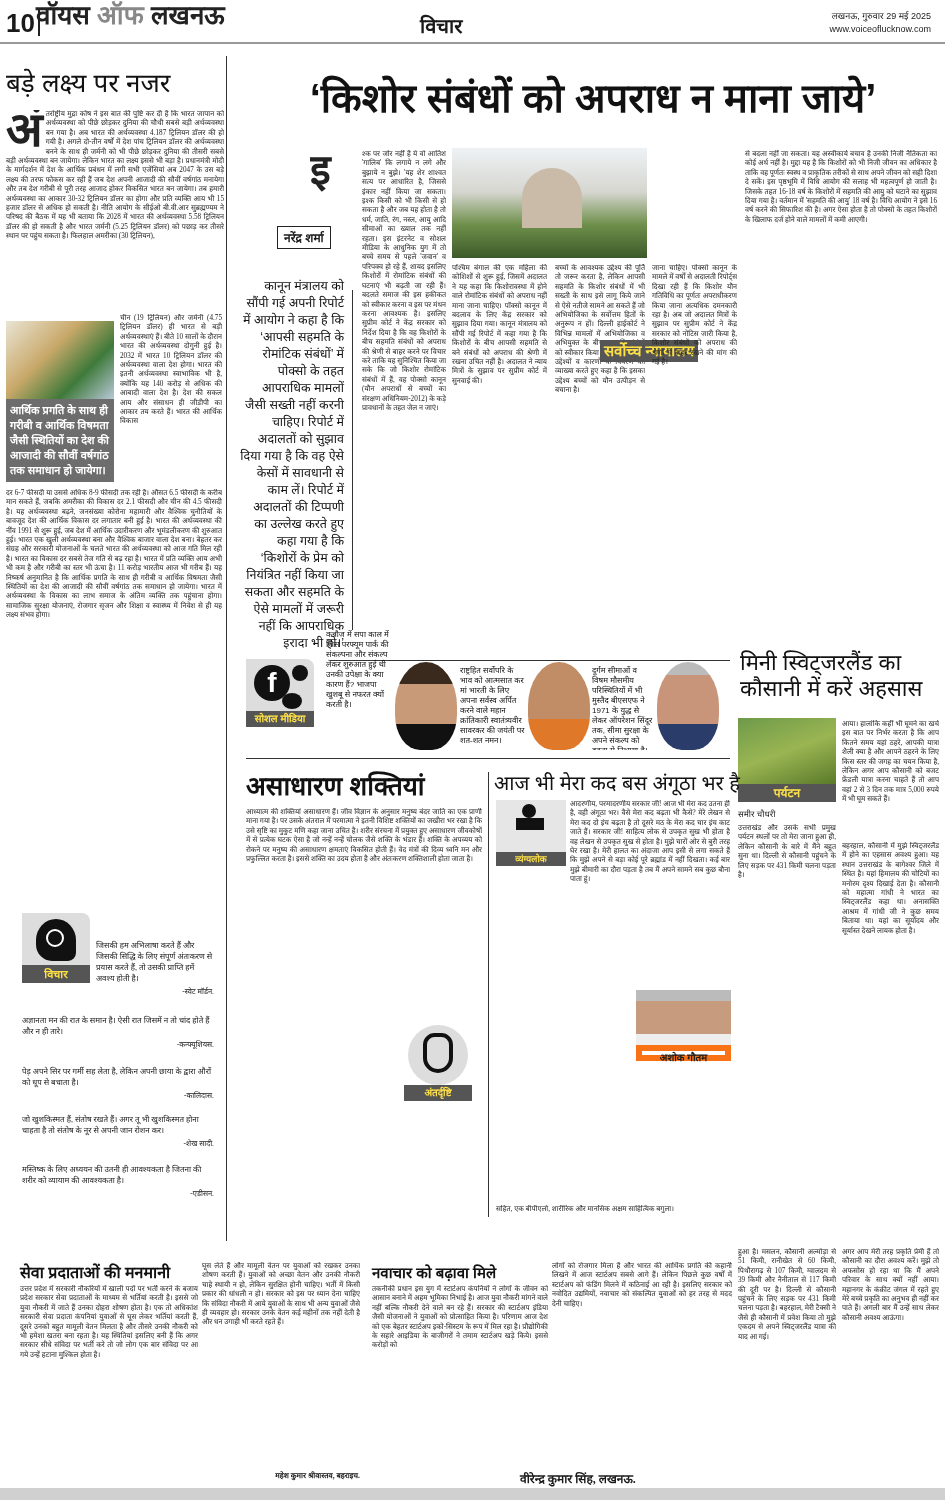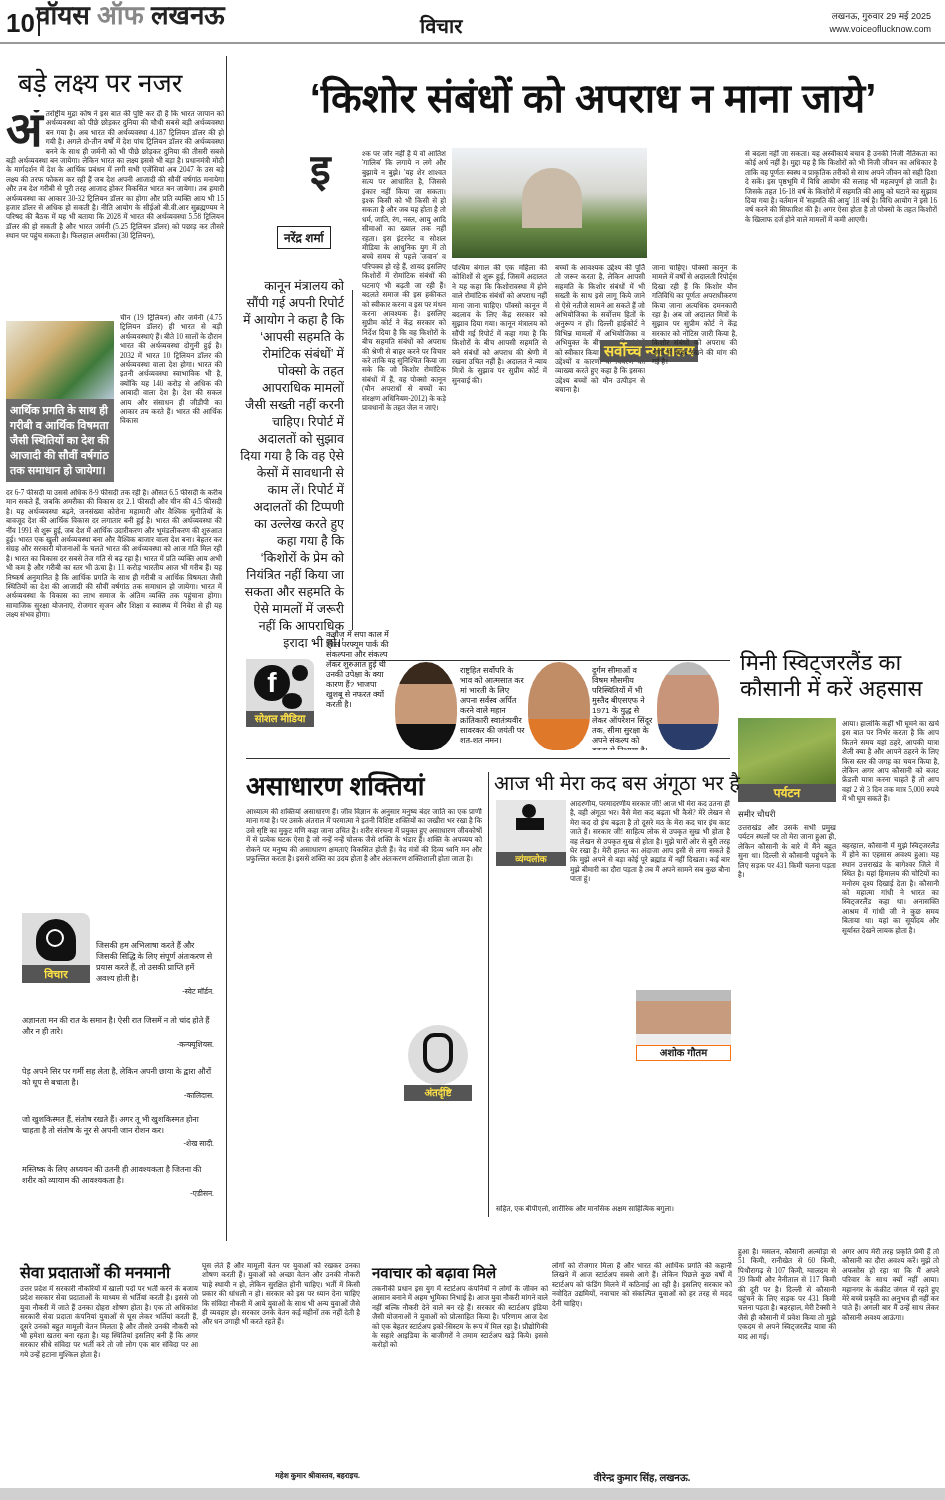--- a/index.html
+++ b/index.html
@@ -39,21 +39,21 @@
   <div class="abs section">विचार</div>
   <div class="abs date">
     <div>लखनऊ, गुरुवार 29 मई 2025</div>
     <div>www.voiceoflucknow.com</div>
   </div>
 </div>
 
 <div class="abs vline" style="left:226px;top:56px;height:1185px"></div>
 
 <div class="abs" style="left:6px;top:52px;width:218px">
-  <div class="h1" style="font-size:26px;font-weight:normal;margin:18px 12px 14px">बड़े लक्ष्य पर नजर</div>
+  <div class="h1" style="font-size:26px;font-weight:normal;margin:18px 0 14px">बड़े लक्ष्य पर नजर</div>
   <div class="txt" style="height:165px">
     <span class="dropcap">अं</span><span>तर्राष्ट्रीय मुद्रा कोष ने इस बात की पुष्टि कर दी है कि भारत जापान को अर्थव्यवस्था को पीछे छोड़कर दुनिया की चौथी सबसे बड़ी अर्थव्यवस्था बन गया है। अब भारत की अर्थव्यवस्था 4.187 ट्रिलियन डॉलर की हो गयी है। अगले दो-तीन वर्षों में देश पांच ट्रिलियन डॉलर की अर्थव्यवस्था बनने के साथ ही जर्मनी को भी पीछे छोड़कर दुनिया की तीसरी सबसे बड़ी अर्थव्यवस्था बन जायेगा। लेकिन भारत का लक्ष्य इससे भी बड़ा है। प्रधानमंत्री मोदी के मार्गदर्शन में देश के आर्थिक प्रबंधन में लगी सभी एजेंसियां अब 2047 के उस बड़े लक्ष्य की तरफ फोकस कर रही हैं जब देश अपनी आजादी की सौवीं वर्षगांठ मनायेगा और तब देश गरीबी से पूरी तरह आजाद होकर विकसित भारत बन जायेगा। तब हमारी अर्थव्यवस्था का आकार 30-32 ट्रिलियन डॉलर का होगा और प्रति व्यक्ति आय भी 15 हजार डॉलर से अधिक हो सकती है। नीति आयोग के सीईओ बी.वी.आर सुब्रह्मण्यम ने परिषद की बैठक में यह भी बताया कि 2028 में भारत की अर्थव्यवस्था 5.58 ट्रिलियन डॉलर की हो सकती है और भारत जर्मनी (5.25 ट्रिलियन डॉलर) को पछाड़ कर तीसरे स्थान पर पहुंच सकता है। फिलहाल अमरीका (30 ट्रिलियन),</span>
   </div>
 </div>
 <div class="abs imgph" style="left:6px;top:321px;width:108px;height:78px"></div>
 <div class="abs greybox" style="left:6px;top:399px;width:108px;height:83px;font-size:11px;line-height:15px;padding:4px">आर्थिक प्रगति के साथ ही गरीबी व आर्थिक विषमता जैसी स्थितियों का देश की आजादी की सौवीं वर्षगांठ तक समाधान हो जायेगा।</div>
 <div class="abs txt" style="left:120px;top:314px;width:102px;height:168px">चीन (19 ट्रिलियन) और जर्मनी (4.75 ट्रिलियन डॉलर) ही भारत से बड़ी अर्थव्यवस्थाएं हैं। बीते 10 सालों के दौरान भारत की अर्थव्यवस्था दोगुनी हुई है। 2032 में भारत 10 ट्रिलियन डॉलर की अर्थव्यवस्था वाला देश होगा। भारत की इतनी अर्थव्यवस्था स्वाभाविक भी है, क्योंकि यह 140 करोड़ से अधिक की आबादी वाला देश है। देश की सकल आय और संसाधन ही जीडीपी का आकार तय करते हैं। भारत की आर्थिक विकास</div>
 <div class="abs txt" style="left:6px;top:489px;width:216px;height:395px">दर 6-7 फीसदी या उससे अधिक 8-9 फीसदी तक रही है। औसत 6.5 फीसदी के करीब मान सकते हैं, जबकि अमरीका की विकास दर 2.1 फीसदी और चीन की 4.5 फीसदी है। यह अर्थव्यवस्था बढ़ने, जनसंख्या कोरोना महामारी और वैश्विक चुनौतियों के बावजूद देश की आर्थिक विकास दर लगातार बनी हुई है। भारत की अर्थव्यवस्था की नींव 1991 से शुरू हुई, जब देश में आर्थिक उदारीकरण और भूमंडलीकरण की शुरुआत हुई। भारत एक खुली अर्थव्यवस्था बना और वैश्विक बाजार वाला देश बना। बेहतर कर संग्रह और सरकारी योजनाओं के चलते भारत की अर्थव्यवस्था को आज गति मिल रही है। भारत का विकास दर सबसे तेज गति से बढ़ रहा है। भारत में प्रति व्यक्ति आय अभी भी कम है और गरीबी का स्तर भी ऊंचा है। 11 करोड़ भारतीय आज भी गरीब हैं। यह निष्कर्ष अनुमानित है कि आर्थिक प्रगति के साथ ही गरीबी व आर्थिक विषमता जैसी स्थितियों का देश की आजादी की सौवीं वर्षगांठ तक समाधान हो जायेगा। भारत में अर्थव्यवस्था के विकास का लाभ समाज के अंतिम व्यक्ति तक पहुंचाना होगा। सामाजिक सुरक्षा योजनाएं, रोजगार सृजन और शिक्षा व स्वास्थ्य में निवेश से ही यह लक्ष्य संभव होगा।</div>
 
 <div class="abs h1" style="left:248px;top:78px;width:690px;font-size:40px;text-align:center">‘किशोर संबंधों को अपराध न माना जाये’</div>
@@ -107,21 +107,21 @@
 <div class="abs vline" style="left:488px;top:772px;height:445px"></div>
 
 <div class="abs h1" style="left:494px;top:773px;font-size:20px;font-weight:normal">आज भी मेरा कद बस अंगूठा भर है</div>
 <div class="abs" style="left:496px;top:800px;width:70px;height:52px;background:#e6e6e6">
   <div class="abs" style="left:26px;top:4px;width:14px;height:14px;border-radius:50%;background:#111"></div>
   <div class="abs" style="left:20px;top:18px;width:28px;height:12px;background:#111"></div>
 </div>
 <div class="abs label" style="left:496px;top:852px;width:70px;height:14px;font-size:9px;line-height:14px">व्यंग्यलोक</div>
 <div class="abs txt" style="left:570px;top:800px;width:160px;height:400px">आदरणीय, परमादरणीय सरकार जी! आज भी मेरा कद उतना ही है, वही अंगूठा भर। वैसे मेरा कद बढ़ता भी कैसे? मेरे लेखन से मेरा कद दो इंच बढ़ता है तो दूसरे मठ के मेरा कद चार इंच काट जाते हैं। सरकार जी! साहित्य लोक से उपकृत सुख भी होता है वह लेखन से उपकृत सुख से होता है। मुझे चारों ओर से बुरी तरह घेर रखा है। मेरी हालत का अंदाजा आप इसी से लगा सकते हैं कि मुझे अपने से बड़ा कोई पूरे ब्रह्मांड में नहीं दिखता। कई बार मुझे बीमारी का दौरा पड़ता है तब मैं अपने सामने सब कुछ बौना पाता हूं।</div>
 <div class="abs" style="left:636px;top:990px;width:95px;height:55px;background:linear-gradient(180deg,#bbb 0 20%,#c79b7e 20% 80%,#eee 80%)"></div>
-<div class="abs" style="left:636px;top:1045px;width:95px;height:16px;background:#fff;border:1px solid #f97316;font:bold 10px/14px 'Liberation Sans',sans-serif;text-align:center">अशोक गौतम</div>
+<div class="abs" style="left:636px;top:1045px;width:95px;height:16px;background:#fff;border:6px solid #f97316;font:bold 10px/14px 'Liberation Sans',sans-serif;text-align:center">अशोक गौतम</div>
 <div class="abs txt" style="left:496px;top:1205px;width:235px;height:12px">सहित, एक बीपीएलो, शारीरिक और मानसिक अक्षम साहित्यिक बगुला।</div>
 
 <div class="abs" style="left:22px;top:913px;width:68px;height:70px;background:#ddd;border-radius:0 8px 0 0">
   <div class="abs" style="left:14px;top:6px;width:40px;height:42px;border-radius:50% 50% 20% 40%;background:#111">
     <div class="abs" style="left:10px;top:10px;width:18px;height:18px;border-radius:50%;border:2px solid #fff"></div>
   </div>
   <div class="abs label" style="left:0;top:52px;width:68px;height:18px;font-size:11px;line-height:18px">विचार</div>
 </div>
 <div class="abs quote" style="left:96px;top:940px;width:118px">
   <div>जिसकी हम अभिलाषा करते हैं और जिसकी सिद्धि के लिए संपूर्ण अंतःकरण से प्रयास करते हैं, तो उसकी प्राप्ति हमें अवश्य होती है।</div>
@@ -145,15 +145,15 @@
 </div>
 
 <div class="abs h1" style="left:20px;top:1265px;font-size:16px">सेवा प्रदाताओं की मनमानी</div>
 <div class="abs txt" style="left:20px;top:1285px;width:178px;height:205px">उत्तर प्रदेश में सरकारी नौकरियों में खाली पदों पर भर्ती करने के बजाय प्रदेश सरकार सेवा प्रदाताओं के माध्यम से भर्तियां करती है। इससे जो युवा नौकरी में जाते हैं उनका दोहरा शोषण होता है। एक तो अधिकांश सरकारी सेवा प्रदाता कंपनियां युवाओं से घूस लेकर भर्तियां करती हैं, दूसरे उनको बहुत मामूली वेतन मिलता है और तीसरे उनकी नौकरी को भी हमेशा खतरा बना रहता है। यह स्थितियां इसलिए बनी हैं कि अगर सरकार सीधे संविदा पर भर्ती करे तो जो लोग एक बार संविदा पर आ गये उन्हें हटाना मुश्किल होता है।</div>
 <div class="abs txt" style="left:202px;top:1262px;width:158px;height:206px">घूस लेते हैं और मामूली वेतन पर युवाओं को रखकर उनका शोषण करती हैं। युवाओं को अच्छा वेतन और उनकी नौकरी चाहे स्थायी न हो, लेकिन सुरक्षित होनी चाहिए। भर्ती में किसी प्रकार की धांधली न हो। सरकार को इस पर ध्यान देना चाहिए कि संविदा नौकरी में आये युवाओं के साथ भी अन्य युवाओं जैसे ही व्यवहार हो। सरकार उनके वेतन कई महीनों तक नहीं देती है और धन उगाही भी करते रहते हैं।</div>
 <div class="abs" style="left:202px;top:1470px;width:158px;font-size:7.5px;font-weight:bold;text-align:right">महेश कुमार श्रीवास्तव, बहराइच.</div>
 
 <div class="abs h1" style="left:372px;top:1265px;font-size:15px">नवाचार को बढ़ावा मिले</div>
 <div class="abs txt" style="left:372px;top:1285px;width:176px;height:205px">तकनीकी प्रधान इस युग में स्टार्टअप कंपनियों ने लोगों के जीवन को आसान बनाने में अहम भूमिका निभाई है। आज युवा नौकरी मांगने वाले नहीं बल्कि नौकरी देने वाले बन रहे हैं। सरकार की स्टार्टअप इंडिया जैसी योजनाओं ने युवाओं को प्रोत्साहित किया है। परिणाम आज देश को एक बेहतर स्टार्टअप इको-सिस्टम के रूप में मिल रहा है। प्रौद्योगिकी के सहारे आइडिया के बाजीगरों ने तमाम स्टार्टअप खड़े किये। इससे करोड़ों को</div>
 <div class="abs txt" style="left:552px;top:1262px;width:180px;height:206px">लोगों को रोजगार मिला है और भारत की आर्थिक प्रगति की कहानी लिखने में आज स्टार्टअप सबसे आगे हैं। लेकिन पिछले कुछ वर्षों में स्टार्टअप को फंडिंग मिलने में कठिनाई आ रही है। इसलिए सरकार को नवोदित उद्यमियों, नवाचार को संकल्पित युवाओं को हर तरह से मदद देनी चाहिए।</div>
-<div class="abs" style="left:552px;top:1470px;width:180px;font-size:10px;font-weight:bold;text-align:center">वीरेन्द्र कुमार सिंह, लखनऊ.</div>
+<div class="abs" style="left:520px;top:1470px;width:180px;font-size:12px;font-weight:bold;text-align:left">वीरेन्द्र कुमार सिंह, लखनऊ.</div>
 
 <div class="abs" style="left:0;top:1488px;width:945px;height:12px;background:#d0d0d0"></div>
 
 </body></html>

